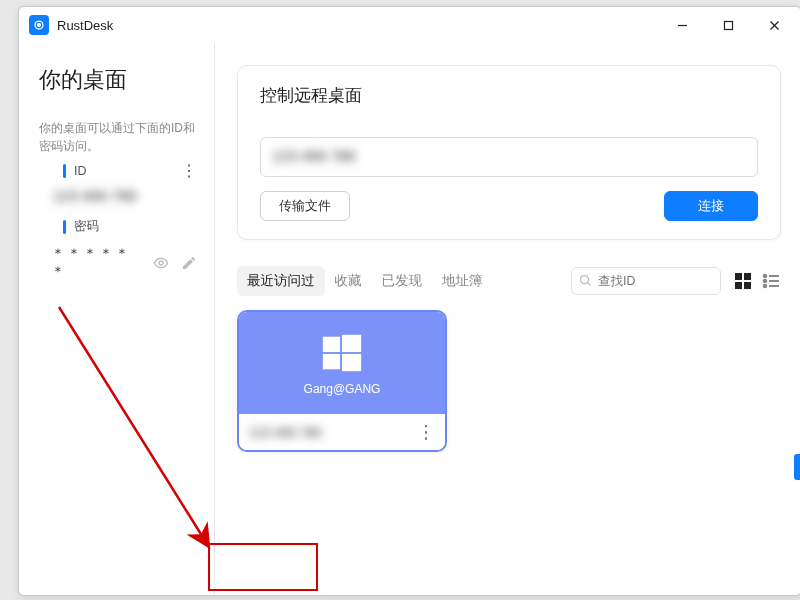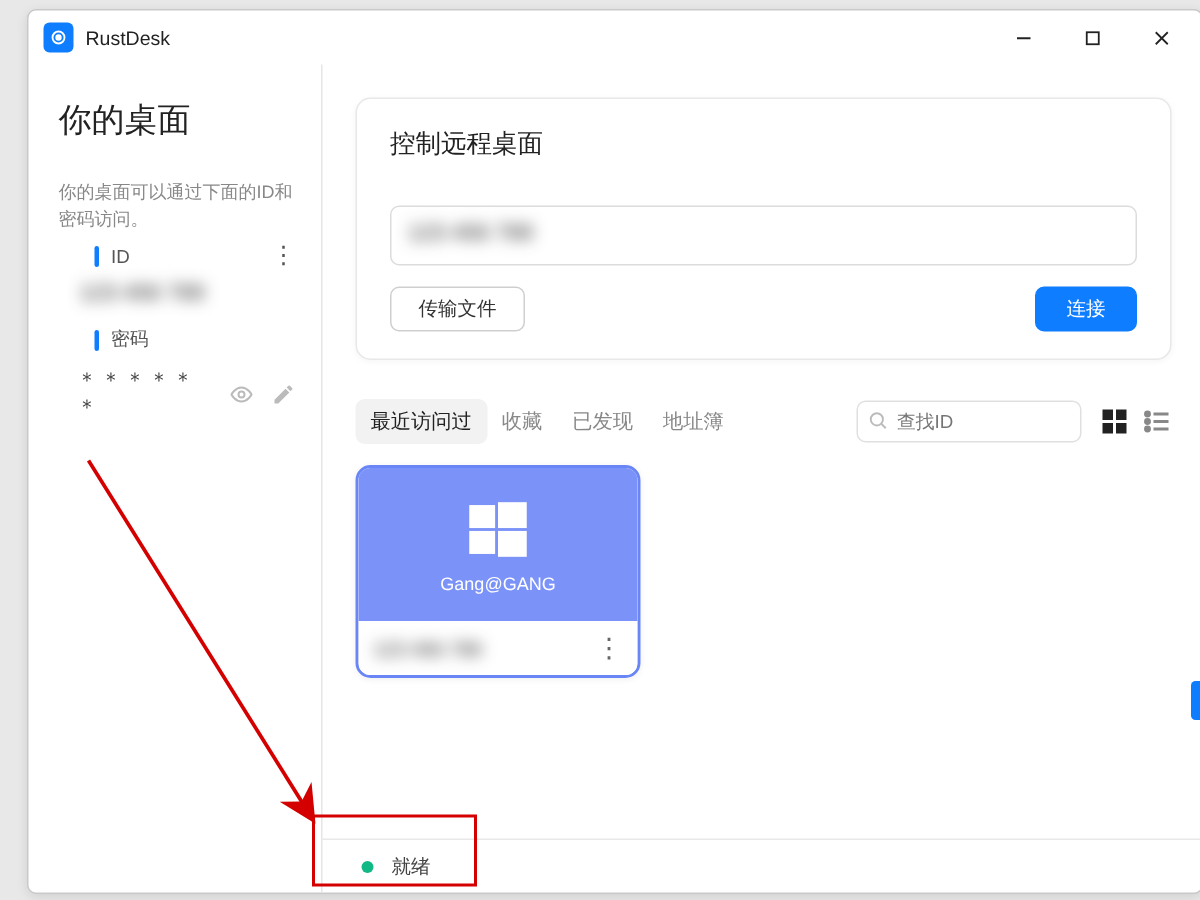--- a/index.html
+++ b/index.html
@@ -52,37 +52,37 @@
   }
   .card-title { font-size:17px; color:#222; margin-bottom:30px;}
   .id-input {
     width:100%; height:40px; border:1px solid #dcdcdc; border-radius:6px;
     padding:0 12px; font-size:14px; color:#222;
   }
   .id-input-wrap{position:relative;}
   .id-input-blur{position:absolute; left:12px; top:10px; font-size:15px; color:#222; filter:blur(5px); pointer-events:none;}
   .card-actions { display:flex; justify-content:space-between; gap:12px; margin-top:14px;}
   .btn { height:30px; padding:0 18px; border-radius:6px; font-size:13px; cursor:pointer; border:1px solid #cfcfcf; background:#fff; color:#333; display:flex; align-items:center;}
-  .btn.primary { background:#0e7dff; color:#fff; border-color:#0e7dff; padding:0 20px;}
+  .btn.primary { background:#0e7dff; color:#fff; border-color:#0e7dff; padding:0 33px;}
 
   
   .tabs-row { display:flex; align-items:center; margin-top:26px; gap:0;}
   .tab { font-size:13.5px; color:#888; padding:6px 10px; cursor:pointer; border-radius:6px;}
   .tab.active { color:#222; background:#f2f2f2;}
   .tabs-spacer { flex:1;}
   .search-wrap { position:relative; }
   .search-input { width:150px; height:28px; border:1px solid #e0e0e0; border-radius:6px; padding:0 8px 0 26px; font-size:12.5px; color:#555;}
   .search-ico { position:absolute; left:7px; top:6px; width:15px; height:15px; color:#bbb;}
   .view-toggles { display:flex; gap:8px; margin-left:12px;}
   .view-btn { width:20px; height:20px; cursor:pointer; color:#222; display:flex; align-items:center; justify-content:center;}
   .view-btn.inactive{color:#888;}
 
   
   .recents { margin-top:14px; }
-  .peer-card { width:190px; border:2px solid #6a86f6; border-radius:10px; overflow:hidden; box-shadow:0 1px 4px rgba(0,0,0,0.06);}
+  .peer-card { width:210px; border:2px solid #6a86f6; border-radius:10px; overflow:hidden; box-shadow:0 1px 4px rgba(0,0,0,0.06);}
   .peer-top { height:102px; background:#7b93f8; display:flex; flex-direction:column; align-items:center; justify-content:center; color:#fff;}
   .peer-top svg { width:46px; height:46px; }
   .peer-name { font-size:12px; margin-top:6px; text-align:center;}
   .peer-bottom { height:36px; background:#fff; display:flex; align-items:center; padding:0 10px;}
   .peer-id { font-size:13px; color:#222; filter:blur(5px); flex:1;}
   .peer-kebab { color:#666; font-size:18px; cursor:pointer;}
 
   
   .status-wrap { position:absolute; left:196px; right:0; bottom:0; height:36px; border-top:1px solid #e8e8e8; display:flex; align-items:center; padding-left:26px;}
   .status-dot { width:8px; height:8px; border-radius:50%; background:#12b886; margin-right:12px;}
@@ -233,24 +233,20 @@
           <div class="peer-bottom">
             <div class="peer-id">123 456 789</div>
             <div class="peer-kebab">⋮</div>
           </div>
         </div>
       </div>
 
     </div>
   </div>
 
-  <div class="status-wrap">
-    <div class="status-dot"></div>
-    <div class="status-text">就绪</div>
-  </div>
 
   <div class="annot-box"></div>
 
   <svg class="arrow-svg" viewBox="0 0 200 280">
     <defs>
       <marker id="ah" markerWidth="12" markerHeight="12" refX="9" refY="5" orient="auto">
         <path d="M0,0 L10,5 L0,10 L3,5 z" fill="#d40000"></path>
       </marker>
     </defs>
     <line x1="10" y1="10" x2="160" y2="250" stroke="#d40000" stroke-width="2.5" marker-end="url(#ah)"></line>

